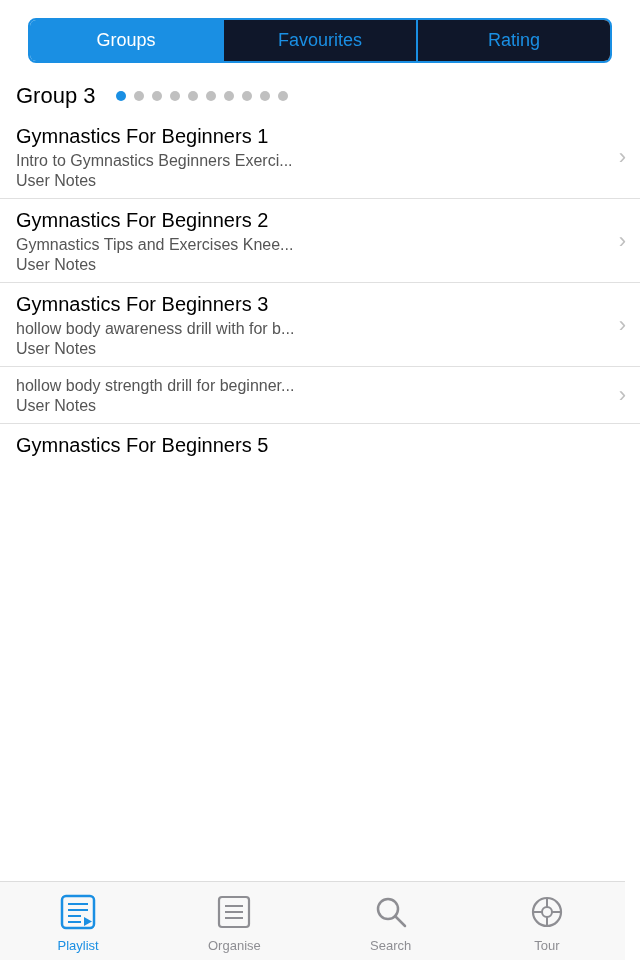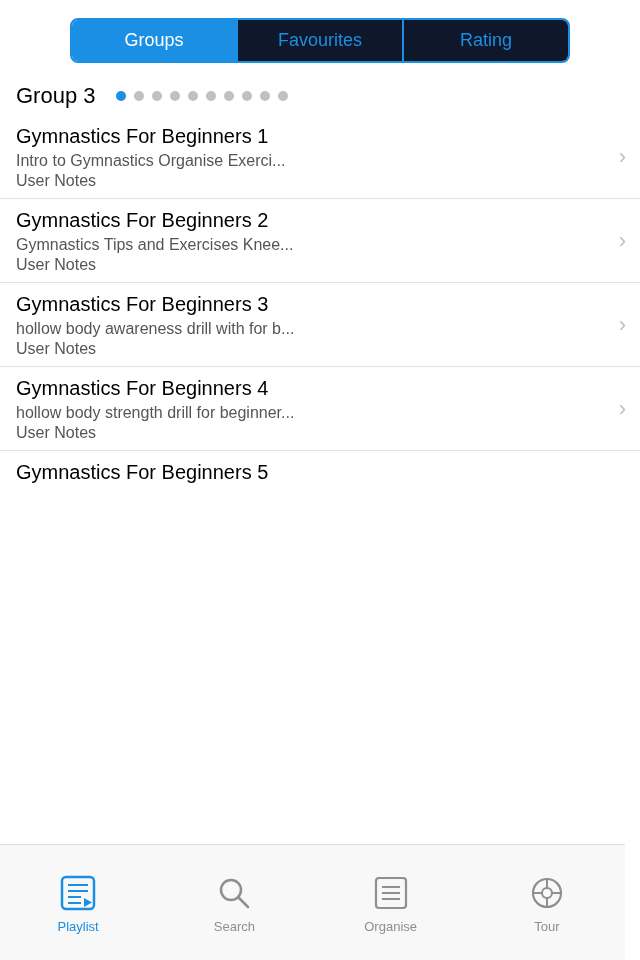--- a/index.html
+++ b/index.html
@@ -9,21 +9,21 @@
       width: 640px;
       height: 960px;
       overflow: hidden;
       position: relative;
     }
 
     
     .segmented-control {
       display: flex;
       margin: 18px auto 12px auto;
-      width: 500px;
+      width: 584px;
       border: 2px solid #1a8fe3;
       border-radius: 8px;
       overflow: hidden;
     }
     .seg-btn {
       flex: 1;
       padding: 10px 0;
       text-align: center;
       font-size: 18px;
       cursor: pointer;
@@ -102,21 +102,21 @@
       font-size: 22px;
       font-weight: 300;
     }
 
     
     .tab-bar {
       position: absolute;
       bottom: 0;
       left: 0;
       right: 15px;
-      height: 116px;
+      height: 79px;
       background: #f8f8f8;
       border-top: 1px solid #ddd;
       display: flex;
       align-items: center;
     }
     .tab-item {
       flex: 1;
       display: flex;
       flex-direction: column;
       align-items: center;
@@ -166,41 +166,40 @@
     <div class="dot"></div>
     <div class="dot"></div>
     <div class="dot"></div>
   </div>
 </div>
 
 <div class="list-container">
 
   <div class="list-item">
     <div class="item-title">Gymnastics For Beginners 1</div>
-    <div class="item-subtitle">Intro to Gymnastics  Organise Exerci...</div>
+    <div class="item-subtitle">Intro to Gymnastics  Beginners Exerci...</div>
     <div class="item-notes">User Notes</div>
     <span class="chevron">›</span>
   </div>
 
   <div class="list-item">
     <div class="item-title">Gymnastics For Beginners 2</div>
     <div class="item-subtitle">Gymnastics Tips and Exercises  Knee...</div>
     <div class="item-notes">User Notes</div>
     <span class="chevron">›</span>
   </div>
 
   <div class="list-item">
     <div class="item-title">Gymnastics For Beginners 3</div>
     <div class="item-subtitle">hollow body awareness drill with for b...</div>
     <div class="item-notes">User Notes</div>
     <span class="chevron">›</span>
   </div>
 
   <div class="list-item">
-    <div class="item-title">Gymnastics For Beginners 4</div>
     <div class="item-subtitle">hollow body strength drill for beginner...</div>
     <div class="item-notes">User Notes</div>
     <span class="chevron">›</span>
   </div>
 
   <div class="list-item" style="border-bottom: none;">
     <div class="item-title">Gymnastics For Beginners 5</div>
   </div>
 
 </div>
@@ -217,37 +216,37 @@
         <line x1="9" y1="29" x2="22" y2="29" stroke="#1a8fe3" stroke-width="2"></line>
         <polygon points="25,24 33,28.5 25,33" fill="#1a8fe3"></polygon>
       </svg>
     </div>
     <span class="tab-label active">Playlist</span>
   </div>
 
   <div class="tab-item">
     <div class="tab-icon">
       <svg width="38" height="38" viewBox="0 0 38 38">
-        <circle cx="16" cy="16" r="10" fill="none" stroke="#8e8e93" stroke-width="2.5"></circle>
-        <line x1="23" y1="23" x2="33" y2="33" stroke="#8e8e93" stroke-width="2.5" stroke-linecap="round"></line>
-      </svg>
-    </div>
-    <span class="tab-label">Search</span>
-  </div>
-
-  <div class="tab-item">
-    <div class="tab-icon">
-      <svg width="38" height="38" viewBox="0 0 38 38">
         <rect x="4" y="4" width="30" height="30" rx="3" ry="3" fill="none" stroke="#8e8e93" stroke-width="2.2"></rect>
         <line x1="10" y1="13" x2="28" y2="13" stroke="#8e8e93" stroke-width="2"></line>
         <line x1="10" y1="19" x2="28" y2="19" stroke="#8e8e93" stroke-width="2"></line>
         <line x1="10" y1="25" x2="28" y2="25" stroke="#8e8e93" stroke-width="2"></line>
       </svg>
     </div>
     <span class="tab-label">Organise</span>
+  </div>
+
+  <div class="tab-item">
+    <div class="tab-icon">
+      <svg width="38" height="38" viewBox="0 0 38 38">
+        <circle cx="16" cy="16" r="10" fill="none" stroke="#8e8e93" stroke-width="2.5"></circle>
+        <line x1="23" y1="23" x2="33" y2="33" stroke="#8e8e93" stroke-width="2.5" stroke-linecap="round"></line>
+      </svg>
+    </div>
+    <span class="tab-label">Search</span>
   </div>
 
   <div class="tab-item">
     <div class="tab-icon">
       <svg width="38" height="38" viewBox="0 0 38 38">
         <circle cx="19" cy="19" r="14" fill="none" stroke="#8e8e93" stroke-width="2.2"></circle>
         <circle cx="19" cy="19" r="5" fill="none" stroke="#8e8e93" stroke-width="2"></circle>
         <line x1="19" y1="5" x2="19" y2="14" stroke="#8e8e93" stroke-width="2"></line>
         <line x1="19" y1="24" x2="19" y2="33" stroke="#8e8e93" stroke-width="2"></line>
         <line x1="5" y1="19" x2="14" y2="19" stroke="#8e8e93" stroke-width="2"></line>

